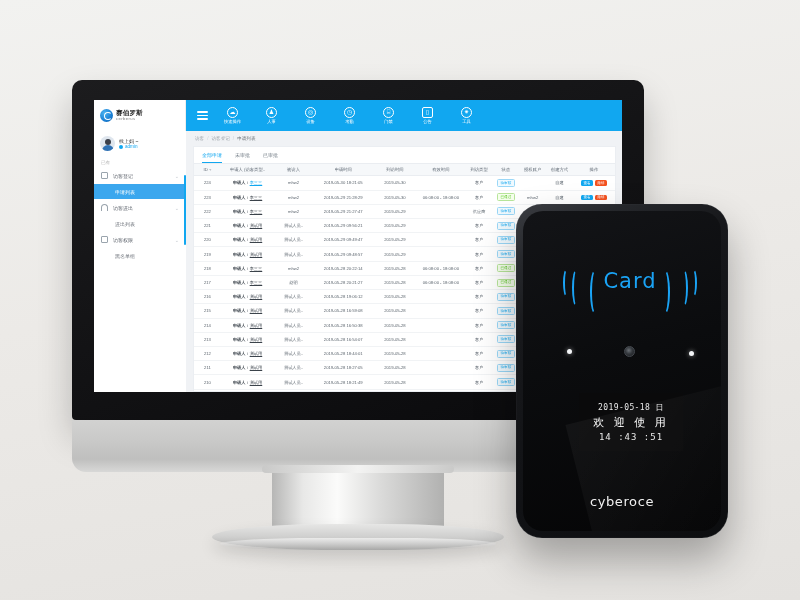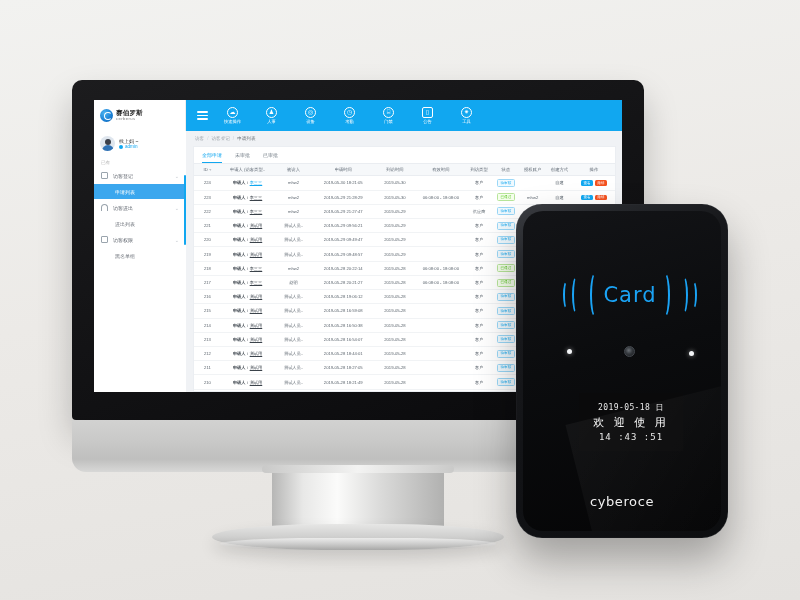--- a/index.html
+++ b/index.html
@@ -176,21 +176,21 @@
     position:absolute; inset:7px; border-radius:20px; overflow:hidden;
     background: linear-gradient(165deg,#131417 0%, #0b0c0e 45%, #050506 100%);
   }
   .reader-face:after{
     content:""; position:absolute; right:-40px; bottom:-20px; width:180px; height:150px;
     background:linear-gradient(135deg, rgba(255,255,255,0.045), rgba(255,255,255,0));
     transform:rotate(-14deg);
   }
   .rfid {
     position:absolute; left:0; right:0; top:58px; height:52px;
-    display:flex; align-items:center; justify-content:center; gap:2px;margin-left:16px;
+    display:flex; align-items:flex-start; justify-content:center; gap:2px;margin-left:16px;
   }
   .card-word { color:#1aa3f5; font-size:21px; letter-spacing:1px; font-family:"DejaVu Sans", sans-serif; }
   .arc {
     width:8px; height:38px; border:2px solid #1aa3f5; border-radius:50%;
     border-top-color:transparent; border-bottom-color:transparent;
   }
   .arc.a1 { height:46px; width:11px; }
   .arc.a2 { height:38px; width:9px; }
   .arc.a3 { height:28px; width:7px; }
   .arc.left { border-right-color:transparent; }

